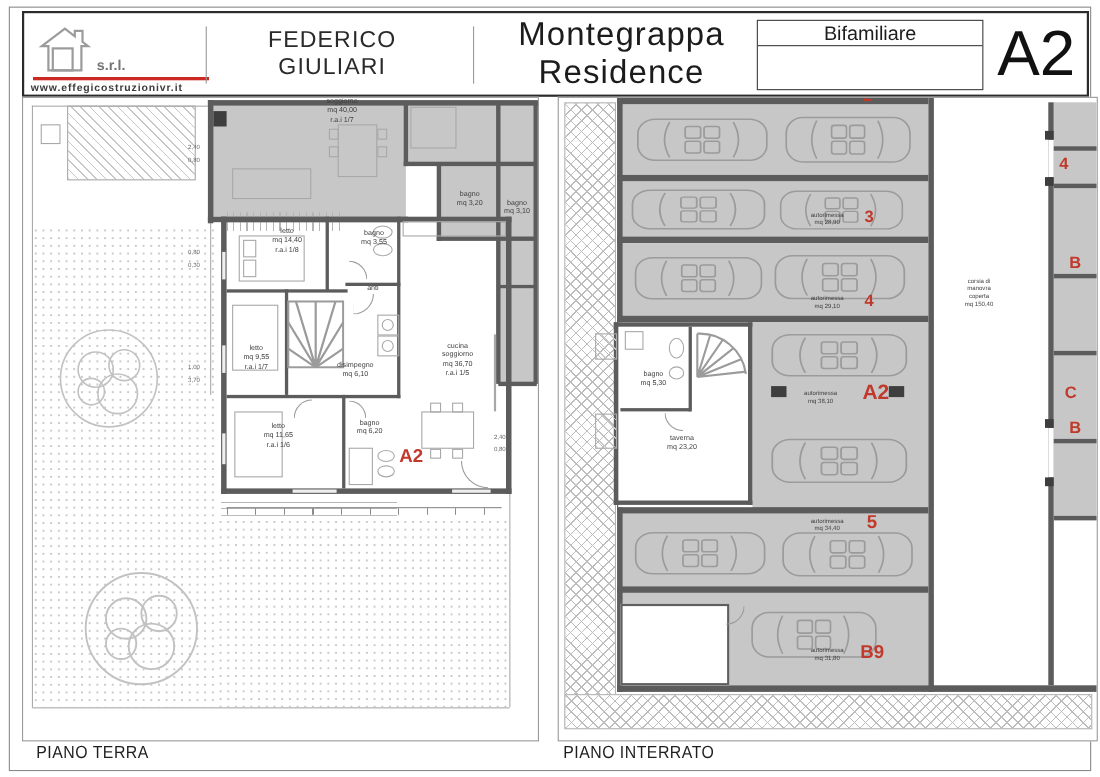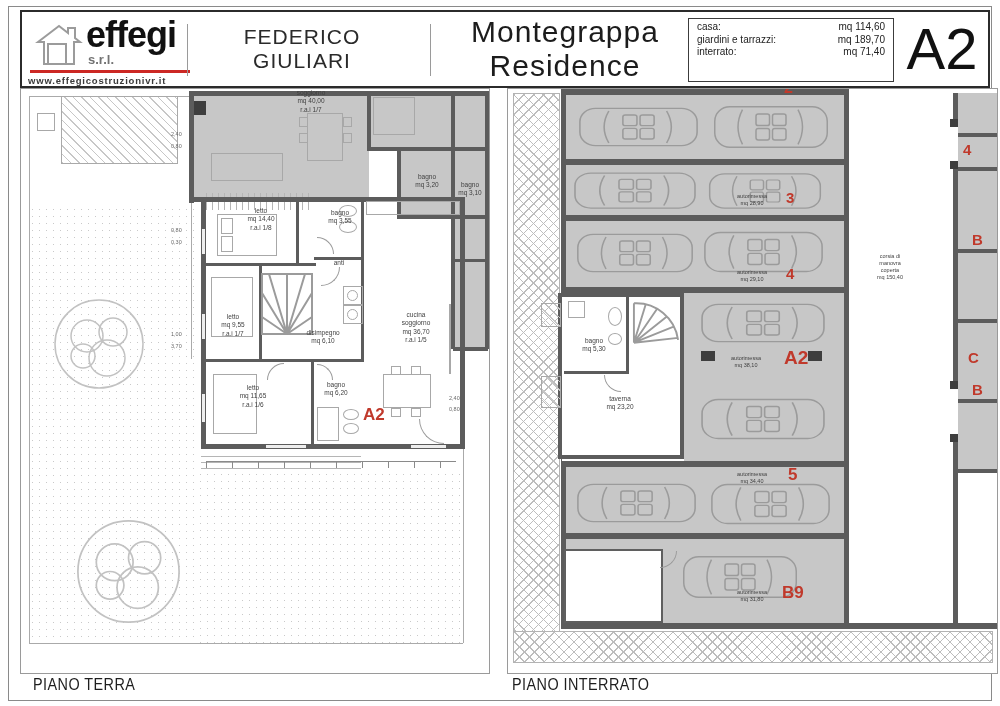--- a/index.html
+++ b/index.html
@@ -75,51 +75,37 @@
   </svg>
 
   <div class="frame" style="left:8px;top:6px;width:982px;height:693px;"></div>
 
   <div id="hdr">
 
     <svg class="sketch" style="left:12px;top:8px;width:50px;height:50px;" viewBox="0 0 50 50">
       <path d="M4 22 L25 6 L34 13 L34 8 L41 8 L41 18 L46 22 L40 22 L40 44 L10 44 L10 22 Z" fill="#cc2824" stroke="#cc2824" stroke-width="1"></path>
       <rect x="14" y="24" width="18" height="20" fill="#c9c9c9" stroke="#9b9b9b" stroke-width="1"></rect>
     </svg>
-    <div class="abs" style="left:64px;top:2px;font-size:36px;font-weight:700;letter-spacing:-1px;color:#111;">effegi</div>
     <div class="abs" style="left:66px;top:40px;font-size:13px;font-weight:700;color:#737373;">s.r.l.</div>
     <div class="abs" style="left:8px;top:58px;width:160px;height:3px;background:#cc2824;"></div>
     <div class="abs" style="left:6px;top:63px;font-size:9.5px;font-weight:700;letter-spacing:.8px;color:#3a3a3a;">www.effegicostruzionivr.it</div>
 
     <div class="vdiv" style="left:165px;top:12px;height:52px;"></div>
 
     <div class="abs" style="left:173px;top:13px;width:214px;text-align:center;font-size:21px;color:#2a2a2a;letter-spacing:1px;">FEDERICO GIULIARI</div>
 
     <div class="vdiv" style="left:408px;top:12px;height:52px;"></div>
 
     <div class="abs" style="left:418px;top:3px;width:250px;text-align:center;font-size:30px;line-height:34px;color:#1c1c1c;letter-spacing:1px;">
       <div>Montegrappa</div>
       <div>Residence</div>
     </div>
 
     <div class="abs" style="left:666px;top:6px;width:204px;height:62px;border:1.5px solid #3c3c3c;">
-      <div style="padding:2px 8px 0 8px;">
-        <div style="display:flex;justify-content:space-between;font-size:10px;line-height:12.5px;">
-          <span>casa:</span>
-          <span>mq 114,60</span>
-        </div>
-        <div style="display:flex;justify-content:space-between;font-size:10px;line-height:12.5px;">
-          <span>giardini e tarrazzi:</span>
-          <span>mq 189,70</span>
-        </div>
-        <div style="display:flex;justify-content:space-between;font-size:10px;line-height:12.5px;">
-          <span>interrato:</span>
-          <span>mq 71,40</span>
-        </div>
-      </div>
+      <div style="height:22px;border-bottom:1px solid #3c3c3c;text-align:center;font-size:18px;line-height:22px;color:#1c1c1c;">Bifamiliare</div>
     </div>
 
     <div class="abs" style="left:874px;top:0;width:92px;height:74px;text-align:center;font-size:58px;line-height:74px;color:#111;">A2</div>
   </div>
 
 
   <div class="planbox" style="left:20px;top:88px;width:468px;height:584px;">
 
     <div class="dots" style="left:8px;top:117px;width:168px;height:437px;"></div>
     <div class="dots" style="left:176px;top:382px;width:266px;height:172px;"></div>

